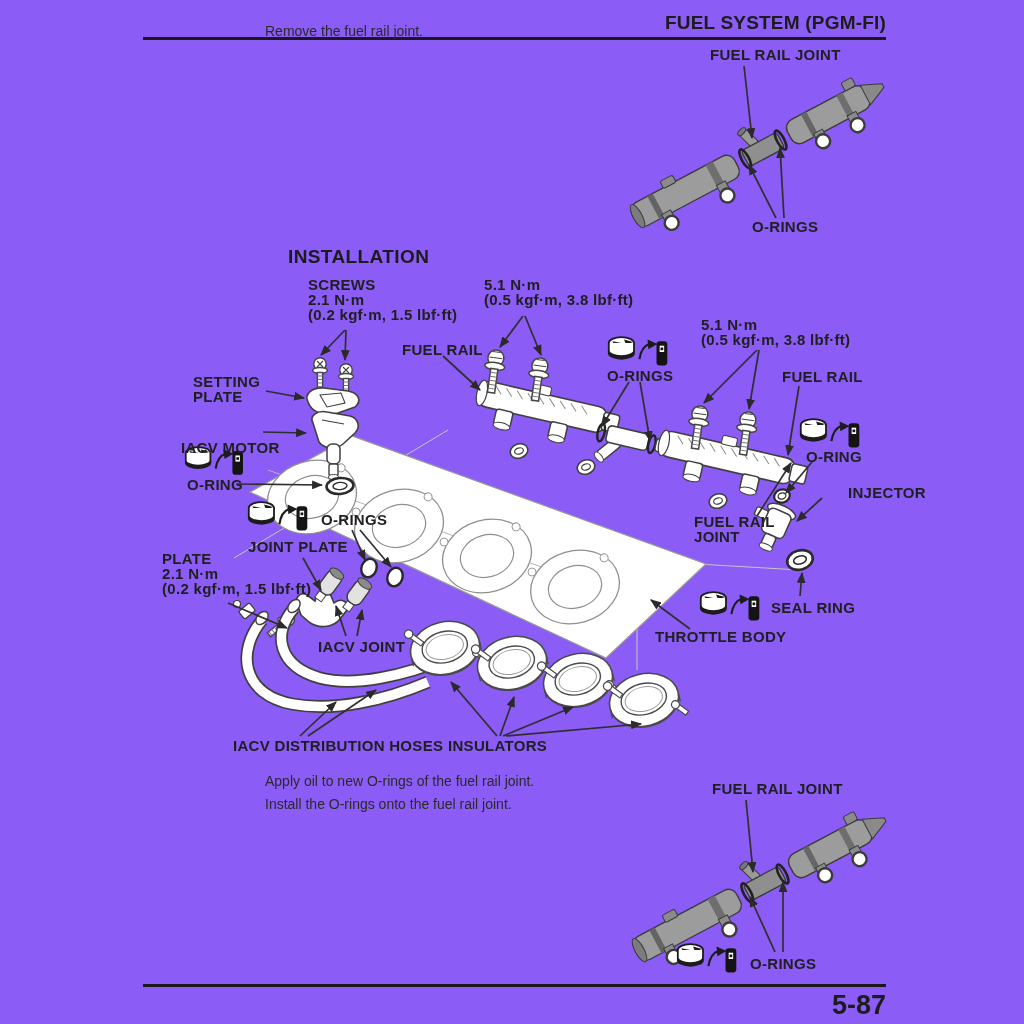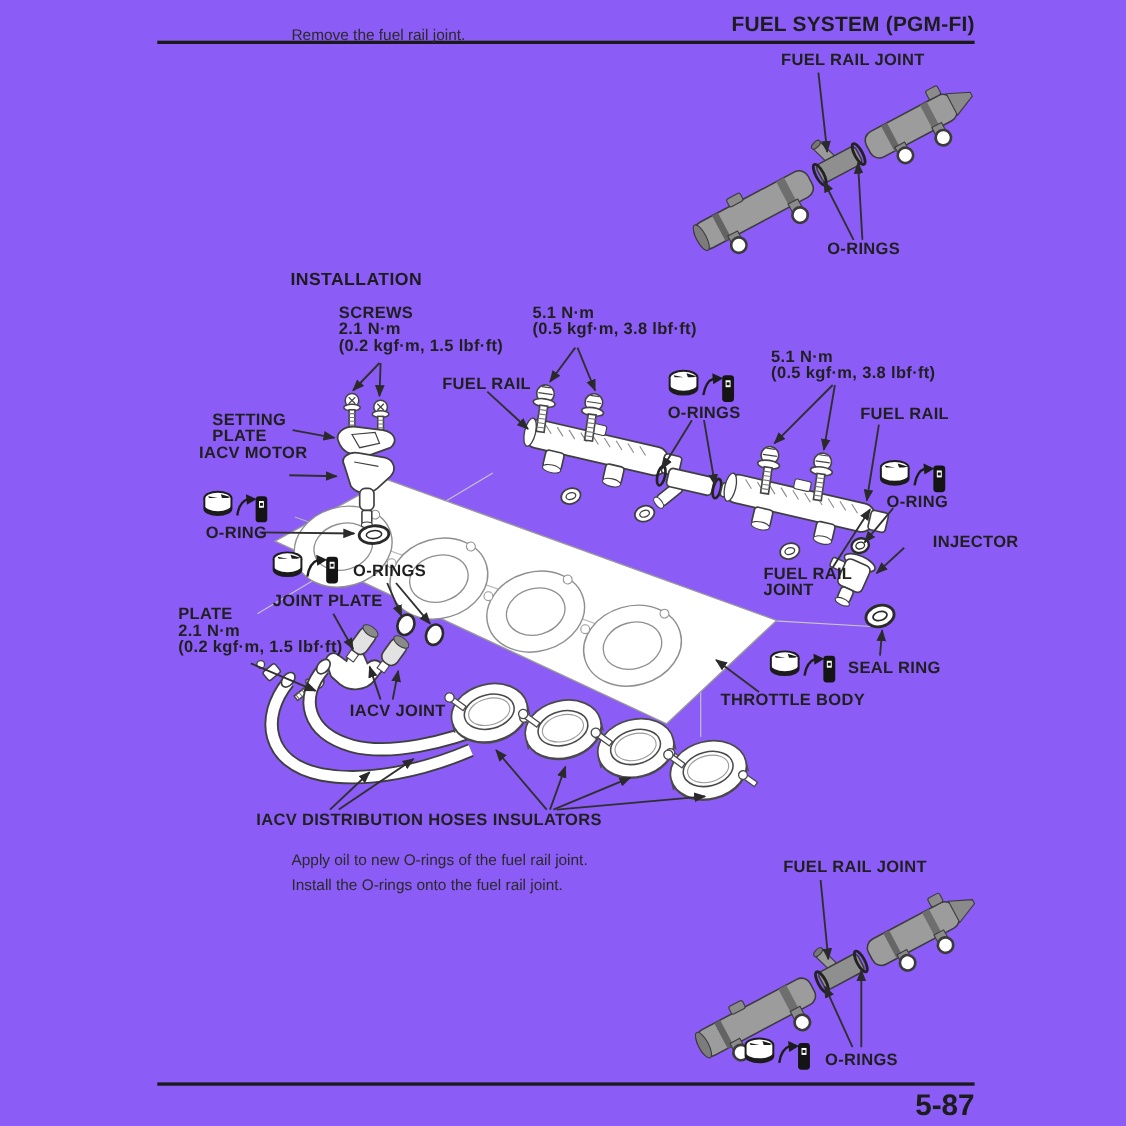--- a/index.html
+++ b/index.html
@@ -4,21 +4,21 @@
 <style>
   html,body{margin:0;padding:0;background:#e8e8e8;}
   .page{position:relative;width:1024px;height:1024px;background:#8b5cf6;overflow:hidden;
         font-family:"Liberation Sans",sans-serif;color:#1c1c1c;}
   .rule{position:absolute;background:#1a1a1a;height:3px;width:743px;left:143px;}
   .hdr{position:absolute;right:138px;top:12px;font-size:19px;font-weight:700;letter-spacing:.2px;}
   .pageno{position:absolute;right:138px;top:990px;font-size:27px;font-weight:700;}
   .body-text{position:absolute;font-size:14px;font-weight:400;color:#2a2a2a;white-space:nowrap;}
   .cap{position:absolute;font-size:15px;font-weight:700;color:#1f1f1f;letter-spacing:.3px;
        line-height:15px;white-space:nowrap;}
-  .h2{position:absolute;font-size:16px;font-weight:700;letter-spacing:.4px;}
+  .h2{position:absolute;font-size:19px;font-weight:700;letter-spacing:.4px;margin-left:24px;}
   svg.art{position:absolute;left:0;top:0;}
 </style>
 </head>
 <body>
 
 <div class="page">
 
   <svg class="art" width="1024" height="1024" viewBox="0 0 1024 1024">
     <defs>
       <marker id="ah" viewBox="0 0 10 8" refX="9" refY="4" markerWidth="11" markerHeight="9" orient="auto" markerUnits="userSpaceOnUse">
@@ -355,21 +355,21 @@
 
   <div class="cap" style="left:402px;top:342px;">FUEL RAIL</div>
   <div class="cap" style="left:607px;top:368px;">O-RINGS</div>
   <div class="cap" style="left:782px;top:369px;">FUEL RAIL</div>
 
   <div class="cap" style="left:193px;top:374px;">
     <div>SETTING</div>
     <div>PLATE</div>
   </div>
 
-  <div class="cap" style="left:181px;top:404px;text-align:right;">IACV MOTOR</div>
+  <div class="cap" style="left:181px;top:440px;text-align:right;">IACV MOTOR</div>
   <div class="cap" style="left:187px;top:477px;">O-RING</div>
   <div class="cap" style="left:321px;top:512px;">O-RINGS</div>
   <div class="cap" style="left:248px;top:539px;">JOINT PLATE</div>
 
   <div class="cap" style="left:162px;top:551px;">
     <div>PLATE</div>
     <div>2.1 N·m</div>
     <div>(0.2 kgf·m, 1.5 lbf·ft)</div>
   </div>
 

